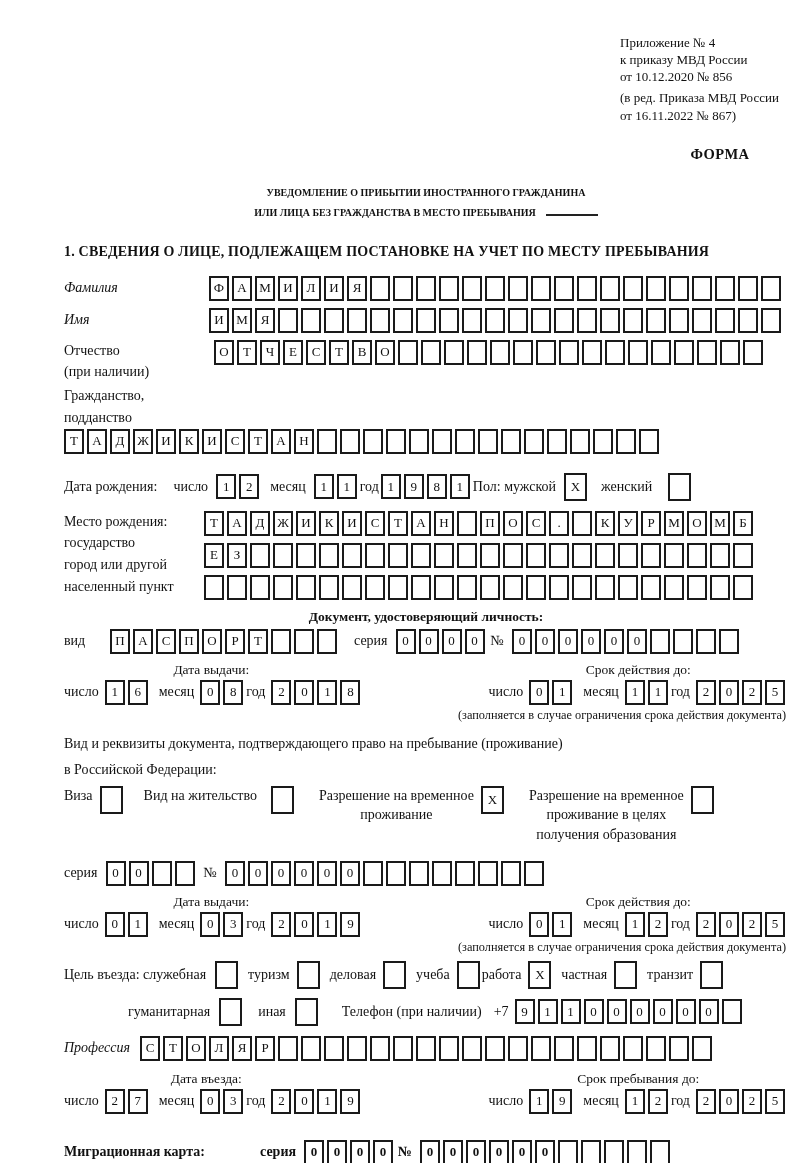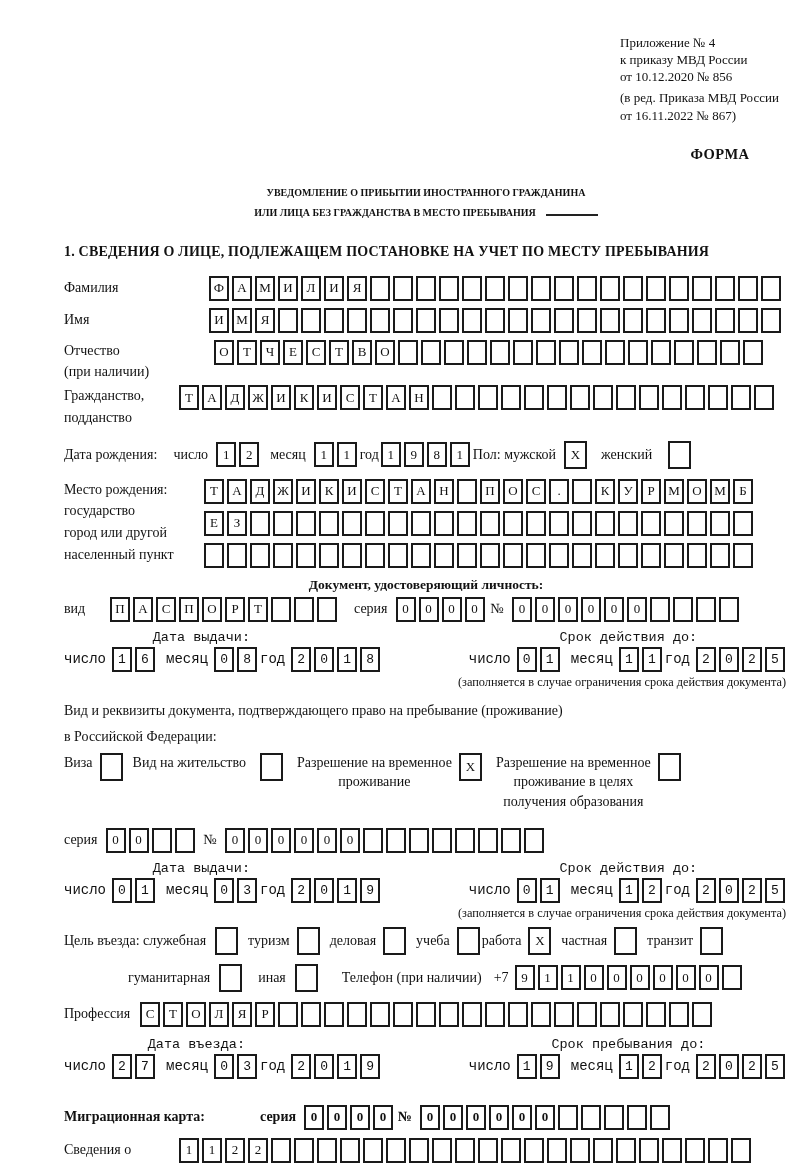--- a/index.html
+++ b/index.html
@@ -25,40 +25,40 @@
     flex:none;display:inline-flex;align-items:center;justify-content:center;
     width:16px;height:21px;border:2px solid #1a1a1a;margin-right:3px;
     font-size:13px;background:#fff;
   }
   .cbx{display:inline-flex;}
   .cbx .cell{width:19px;height:24px;margin-right:0;}
 
   .box-row{display:flex;align-items:center;margin-top:7px;}
   .box-row .lbl{flex:none;}
   .lblcol{flex:none;line-height:1.55;}
-  .w145{width:145px;} .w150{width:150px;} .w115{width:115px;} .w140{width:140px;}
+  .w145{width:145px;font-style:italic;} .w150{width:150px;} .w115{width:115px;} .w140{width:140px;}
   .stack{display:flex;align-items:flex-start;margin-top:7px;}
   .stack .rows > .cells{margin-bottom:7px;}
 
   .inline-row{display:flex;align-items:center;margin-top:12px;}
   .inline-row .t{margin-right:8px;}
   .gap8{width:8px;} .gap14{width:14px;}
 
   .center-bold{font-weight:bold;text-align:center;margin-top:10px;font-size:13.5px;}
 
-  .date-pair{display:flex;margin-top:8px;font-family:Liberation Mono, monospace;}
+  .date-pair{display:flex;margin-top:8px;}
   .dp-col{display:flex;flex-direction:column;}
   .dp-col.left{width:432px;}
   .dp-col.right{flex:1;}
   .dp-head{text-align:center;font-size:13.5px;margin-bottom:2px;}
   .dp-row{display:flex;align-items:center;}
   .dp-row .t{margin:0 6px 0 0;}
   .note{font-size:12.3px;text-align:right;margin-top:3px;padding-right:2px;}
 
-  .opt{display:flex;align-items:flex-start;}
+  .opt{display:flex;align-items:flex-start;margin-right:11px;}
   .opt .olbl{margin-right:7px;line-height:1.4;}
   .opt .olbl.c{text-align:center;}
   .opts-row{display:flex;align-items:flex-start;margin-top:10px;}
 </style>
 </head>
 <body>
 
 <div class="page">
 
   <div class="appendix">
@@ -168,21 +168,21 @@
           <span class="cell"></span>
           <span class="cell"></span>
           <span class="cell"></span>
           <span class="cell"></span>
           <span class="cell"></span>
           <span class="cell"></span>
         </div>
     </div>
   </div>
 
-  <div class="stack" style="margin-top:2px;">
+  <div class="stack" style="margin-top:2px;flex-direction:column;">
     <div class="lblcol w115">
       <div>Гражданство,</div>
       <div>подданство</div>
     </div>
     <div class="rows">
       <div class="cells">
           <span class="cell">Т</span>
           <span class="cell">А</span>
           <span class="cell">Д</span>
           <span class="cell">Ж</span>
@@ -589,21 +589,21 @@
         <span class="cell">0</span>
         <span class="cell">0</span>
         <span class="cell">0</span>
         <span class="cell">0</span>
         <span class="cell">0</span>
         <span class="cell"></span>
       </span>
   </div>
 
   <div class="box-row" style="margin-top:10px;">
-    <span class="lbl" style="width:76px;">Профессия</span>
+    <span class="lbl" style="width:76px;font-style:italic;">Профессия</span>
     <span class="cells">
         <span class="cell">С</span>
         <span class="cell">Т</span>
         <span class="cell">О</span>
         <span class="cell">Л</span>
         <span class="cell">Я</span>
         <span class="cell">Р</span>
         <span class="cell"></span>
         <span class="cell"></span>
         <span class="cell"></span>

